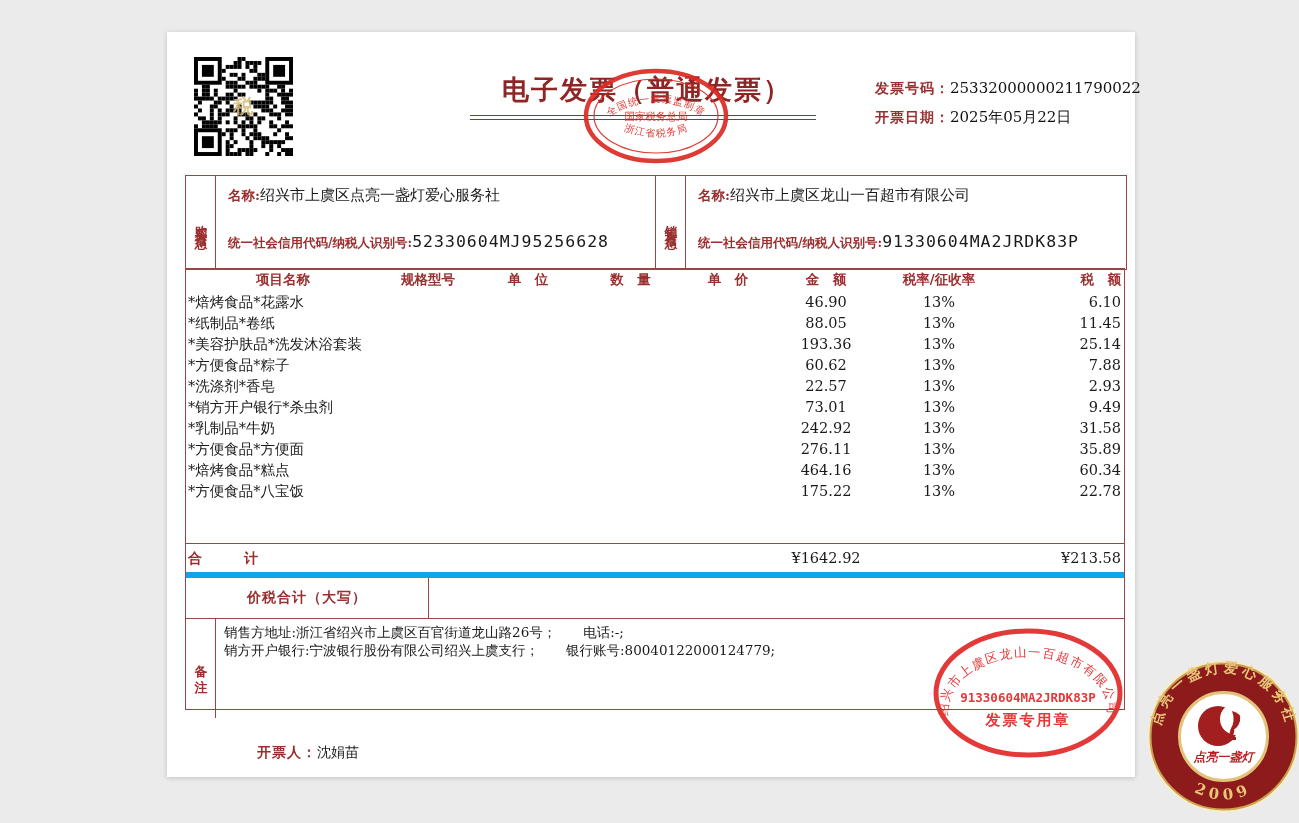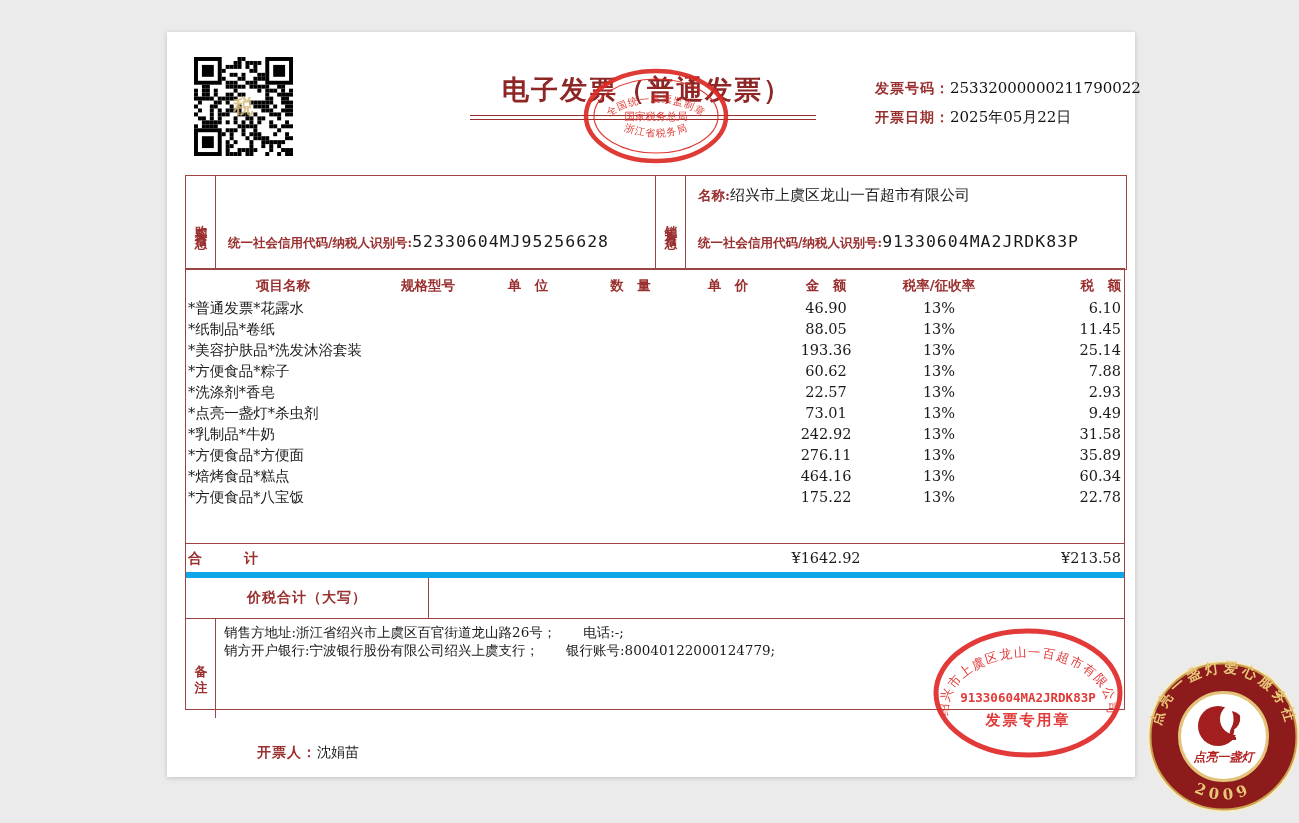--- a/index.html
+++ b/index.html
@@ -58,21 +58,21 @@
   .items-area{height:274px;overflow:hidden;}
   .trow{display:flex;line-height:21px;font-size:14.5px;padding-left:2px;}
   .trow .c-name{width:190px;}
   .trow .c-spec{width:100px;text-align:center;}
   .trow .c-unit{width:100px;text-align:center;}
   .trow .c-qty{width:105px;text-align:center;}
   .trow .c-price{width:90px;text-align:center;}
   .trow .c-amt{width:106px;text-align:center;}
   .trow .c-rate{width:120px;text-align:center;}
   .trow .c-tax{flex:1;text-align:right;padding-right:3px;}
-  .head-row{color:#9a2f2f;font-size:13.5px;font-weight:bold;padding-top:6px;line-height:20px;margin-bottom:3px;}
+  .head-row{color:#9a2f2f;font-size:13.5px;font-weight:bold;line-height:20px;margin-bottom:3px;}
   .head-row .c-name{text-align:center;width:190px;}
   .total-row{height:28px;border-top:1px solid #9c4343;align-items:center;}
   .total-row .c-name{color:#9a2f2f;font-weight:bold;text-align:left;font-size:14px;}
   .summary-row{
     height:40px;border-top:6px solid #0ea5e9;display:flex;box-sizing:content-box;
   }
   .sum-left{
     width:243px;box-sizing:border-box;border-right:1px solid #9c4343;
     display:flex;align-items:center;justify-content:center;
     color:#9a2f2f;font-size:14px;font-weight:bold;letter-spacing:1px;
@@ -367,20 +367,23 @@
       <textPath href="#st-bot" startOffset="50%" text-anchor="middle">浙江省税务局</textPath>
     </text>
   </svg>
 
   <div class="abs party-box">
     <div class="party buyer">
       <div class="side-strip">
         <div class="vtext">购买方信息</div>
       </div>
       <div class="party-content">
+        <div class="p-name">
+          <span class="lab">名称:</span><span>绍兴市上虞区点亮一盏灯爱心服务社</span>
+        </div>
         <div class="p-tax">
           <span class="lab">统一社会信用代码/纳税人识别号:</span><span class="val">52330604MJ95256628</span>
         </div>
       </div>
     </div>
     <div class="party">
       <div class="side-strip">
         <div class="vtext">销售方信息</div>
       </div>
       <div class="party-content">
@@ -402,21 +405,21 @@
         <div class="c-unit">单　位</div>
         <div class="c-qty">数　量</div>
         <div class="c-price">单　价</div>
         <div class="c-amt">金　额</div>
         <div class="c-rate">税率/征收率</div>
         <div class="c-tax">税　额</div>
       </div>
       <div id="items-rows">
 
           <div class="trow">
-            <div class="c-name">*普通发票*花露水</div>
+            <div class="c-name">*焙烤食品*花露水</div>
             <div class="c-spec"></div>
             <div class="c-unit"></div>
             <div class="c-qty"></div>
             <div class="c-price"></div>
             <div class="c-amt">46.90</div>
             <div class="c-rate">13%</div>
             <div class="c-tax">6.10</div>
           </div>
 
           <div class="trow">
@@ -457,21 +460,21 @@
             <div class="c-spec"></div>
             <div class="c-unit"></div>
             <div class="c-qty"></div>
             <div class="c-price"></div>
             <div class="c-amt">22.57</div>
             <div class="c-rate">13%</div>
             <div class="c-tax">2.93</div>
           </div>
 
           <div class="trow">
-            <div class="c-name">*点亮一盏灯*杀虫剂</div>
+            <div class="c-name">*销方开户银行*杀虫剂</div>
             <div class="c-spec"></div>
             <div class="c-unit"></div>
             <div class="c-qty"></div>
             <div class="c-price"></div>
             <div class="c-amt">73.01</div>
             <div class="c-rate">13%</div>
             <div class="c-tax">9.49</div>
           </div>
 
           <div class="trow">

